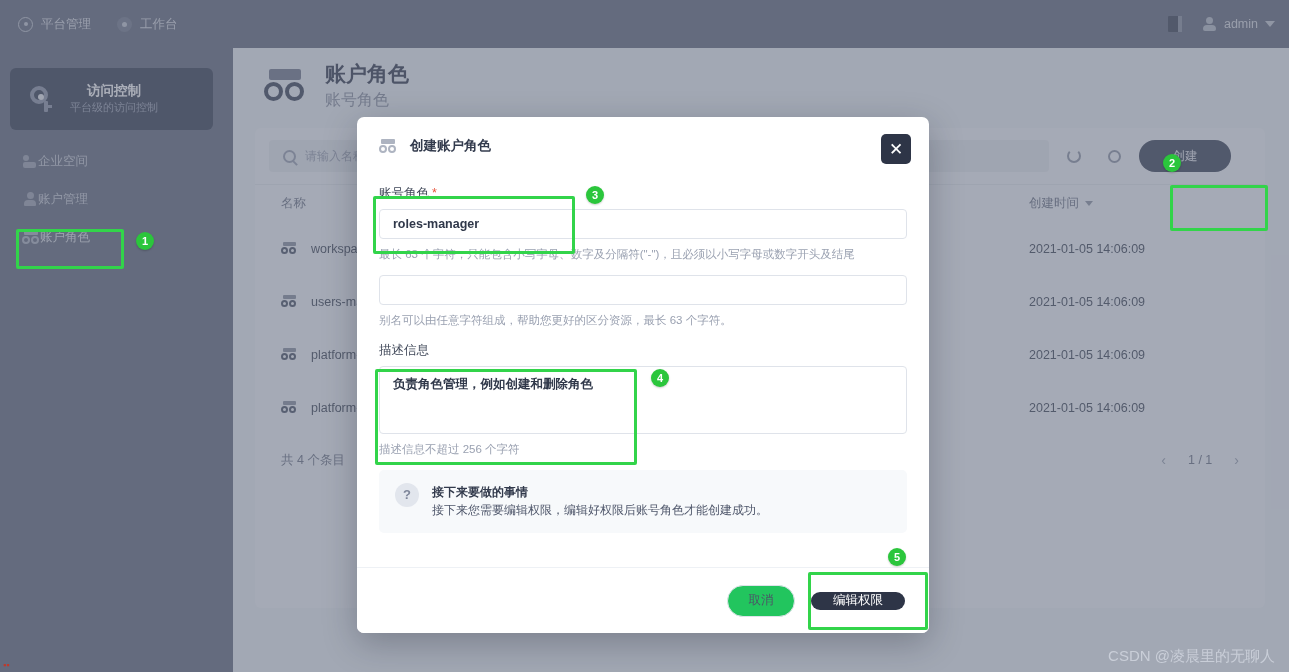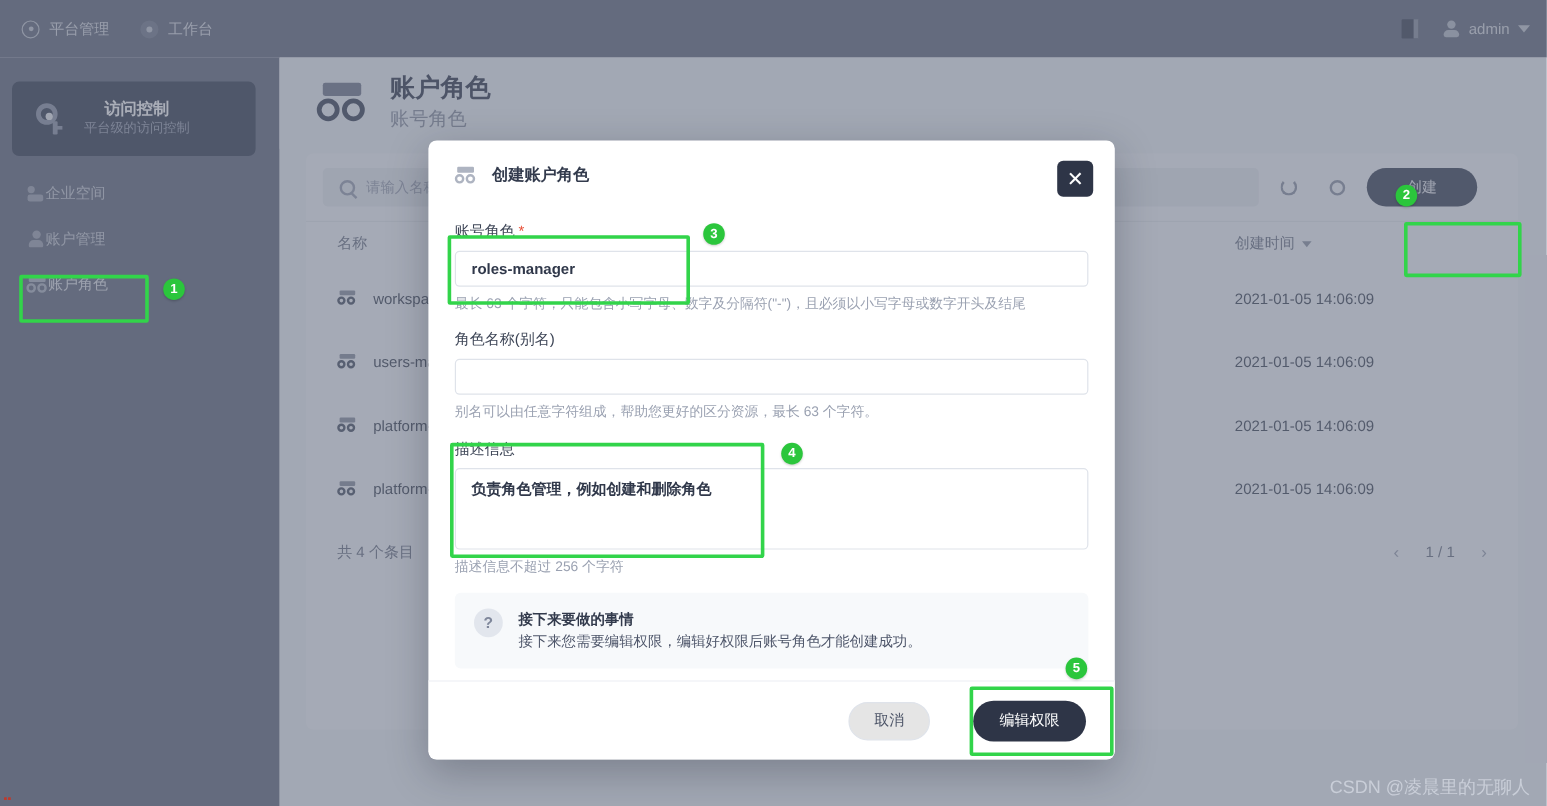--- a/index.html
+++ b/index.html
@@ -190,26 +190,26 @@
   }
   .tip-title { font-size: 12px; font-weight: bold; color:#323a4c; line-height:1.5; }
   .tip-desc { font-size: 12px; color:#4e566a; line-height:1.6; }
 
   .modal-foot {
     position:absolute; left:0; bottom:0; width:572px; height: 66px;
     background:#fff; border-top: 1px solid #eef1f5;
     display:flex; align-items:center; justify-content:flex-end; gap: 16px; padding-right: 24px;
   }
   .btn-cancel {
-    width: 68px; height: 32px; border-radius: 16px; border:1px solid #dfe3ea; background:#e5e5e5;
+    width: 68px; height: 32px; border-radius: 16px; border:1px solid #dfe3ea; background:#22c55e;
     display:flex;align-items:center;justify-content:center; font-size:12.5px;color:#4c5467;cursor:pointer;
   }
   .btn-primary {
-    width: 94px; height: 34px; border-radius: 17px; background:#2e3547; color:#fff;
-    display:flex;align-items:center;justify-content:center;font-size:12.5px;cursor:pointer;margin-left:20px;
+    width: 94px; height: 18px; border-radius: 17px; background:#2e3547; color:#fff;
+    display:flex;align-items:center;justify-content:center;font-size:12.5px;cursor:pointer;
   }
 
   
   .hl { position:absolute; border: 3px solid #32d44a; border-radius: 2px; pointer-events:none; }
   .badge {
     position:absolute; width: 18px; height: 18px; border-radius:50%; background:#2bc63c;
     color:#fff; font-size: 11px; font-weight: bold;
     display:flex; align-items:center; justify-content:center;
     box-shadow: 0 1px 2px rgba(0,0,0,.2);
   }
@@ -386,21 +386,20 @@
     <div class="modal-body">
       <div class="field">
         <div class="field-label">
           <span>账号角色</span><span class="req">*</span>
         </div>
         <div class="input">roles-manager</div>
         <div class="hint">最长 63 个字符，只能包含小写字母、数字及分隔符("-")，且必须以小写字母或数字开头及结尾</div>
       </div>
 
       <div class="field">
-        <div class="field-label">角色名称(别名)</div>
         <div class="input" placeholder=""></div>
         <div class="hint">别名可以由任意字符组成，帮助您更好的区分资源，最长 63 个字符。</div>
       </div>
 
       <div class="field">
         <div class="field-label">描述信息</div>
         <div class="textarea">负责角色管理，例如创建和删除角色</div>
         <div class="hint">描述信息不超过 256 个字符</div>
       </div>
     </div>

